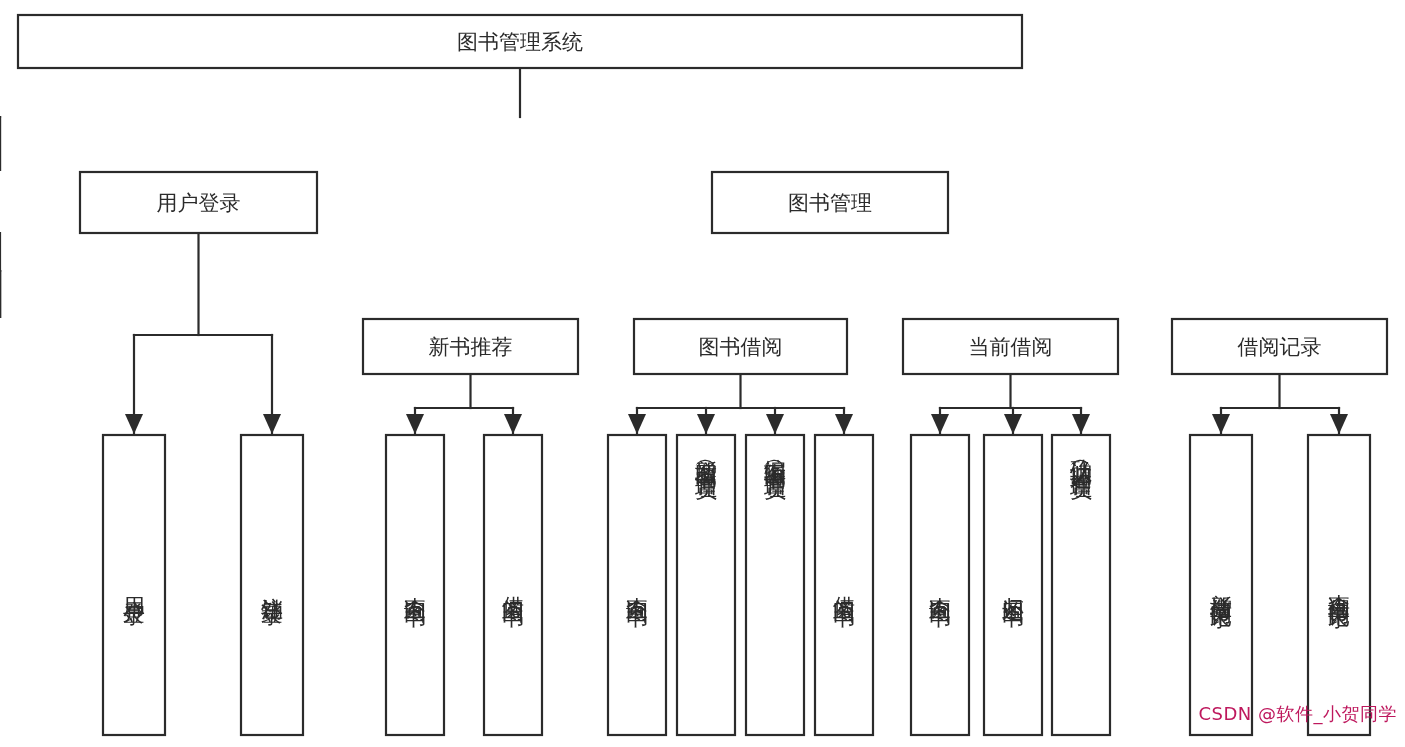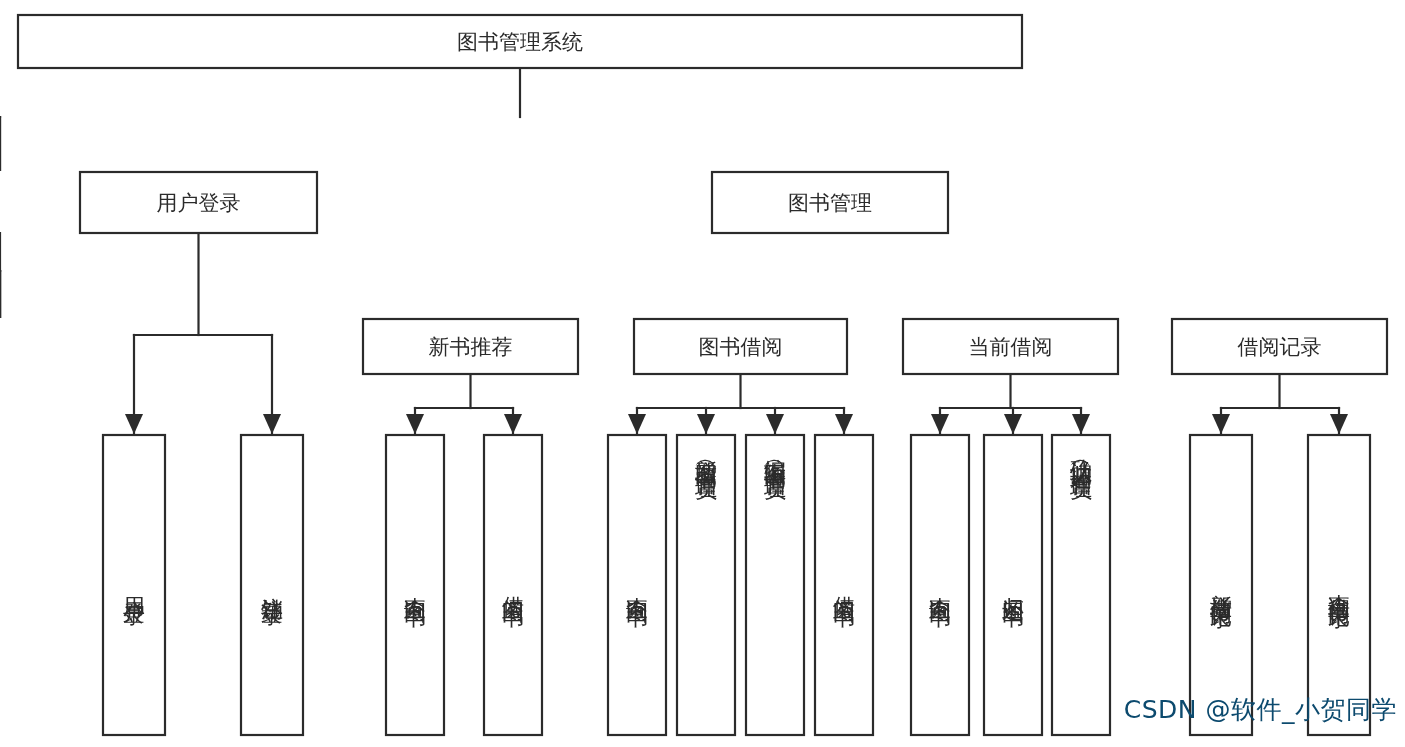--- a/index.html
+++ b/index.html
@@ -60,22 +60,22 @@
     letter-spacing: 3px;
     white-space: nowrap;
     text-align: center;
     pointer-events: none;
   }
   .watermark {
     position: absolute;
     right: 8px;
     bottom: 6px;
     font-family: "DejaVu Sans", "Liberation Sans", sans-serif;
-    font-size: 25px;
-    color: #0c4a6e;
+    font-size: 18px;
+    color: #be185d;
     letter-spacing: 0.5px;
     white-space: nowrap;
   }
 </style>
 </head>
 <body>
 
 <div id="diagram-root">
 
   <svg id="tree-svg" viewBox="0 0 1405 747" xmlns="http://www.w3.org/2000/svg">

